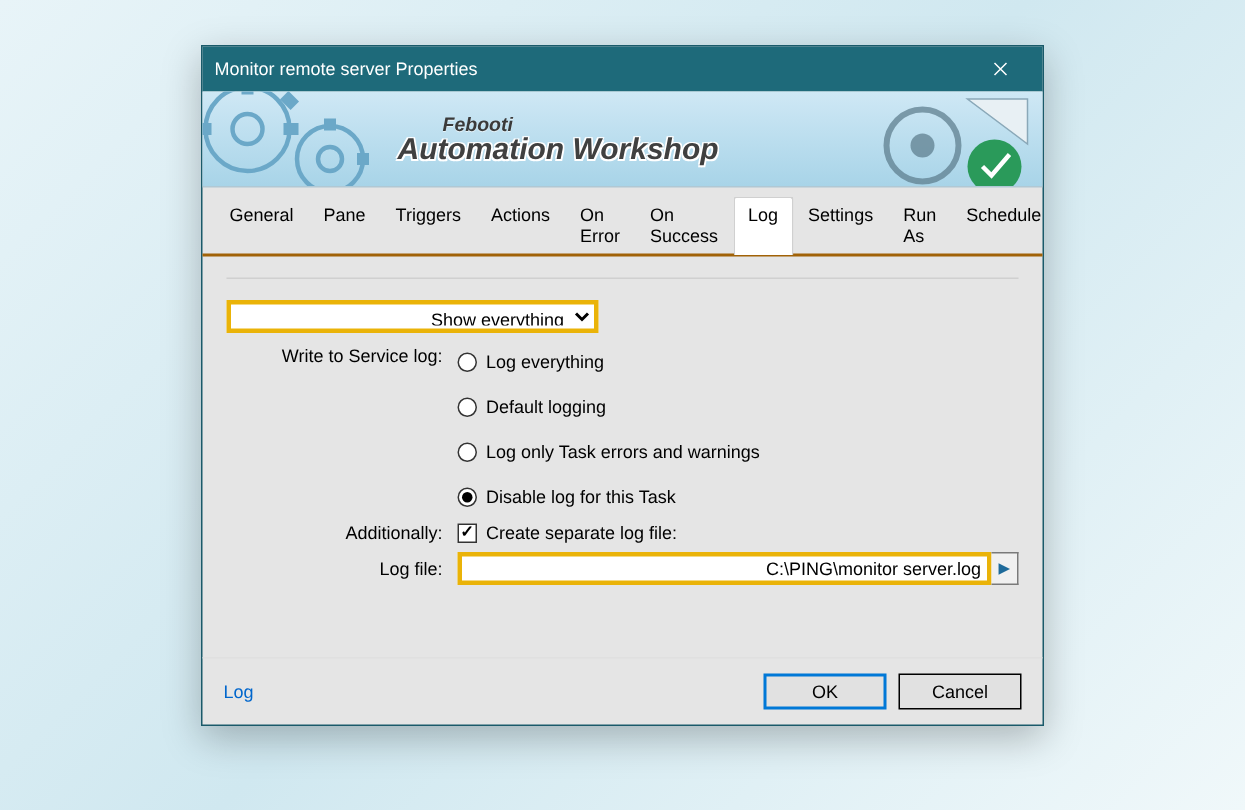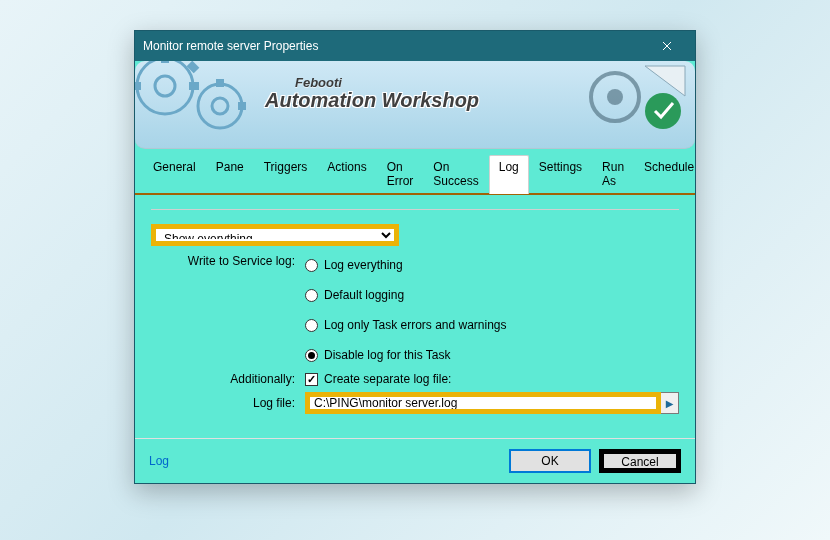--- a/index.html
+++ b/index.html
@@ -13,47 +13,46 @@
     color: #000;
     position: relative;
     overflow: hidden;
   }
   .window {
     position: absolute;
     left: 134px;
     top: 30px;
     width: 562px;
     height: 454px;
-    background: #5eead4;
+    background: #e5e5e5;
     border: 1px solid #1a5a6a;
     box-shadow: 0 8px 24px rgba(0,0,0,0.25);
     display: flex;
     flex-direction: column;
   }
   .titlebar {
     height: 30px;
     background: #1e6a7a;
     color: #fff;
     display: flex;
     align-items: center;
     padding: 0 8px;
   }
   .titlebar-text { flex: 1; font-size: 12px; }
   .titlebar-close {
     width: 40px; height: 30px;
     display: flex; align-items: center; justify-content: center;
     cursor: pointer;
   }
   .banner {
-    height: 88px;
+    height: 64px;
     background: linear-gradient(180deg, #cfe8f5 0%, #a8d4e8 100%);
     position: relative;
     overflow: hidden;
     border-bottom: 1px solid #b0c8d4;
-    border-radius: 10px;
   }
   .banner svg.gears { position: absolute; left: -10px; top: -10px; }
   .banner svg.rightdeco { position: absolute; right: 0; top: 0; }
   .banner-title {
     position: absolute;
     left: 160px; top: 14px;
     font-size: 13px; font-style: italic; font-weight: 600;
     color: #3a3a3a;
     text-shadow: 0 1px 0 rgba(255,255,255,0.6);
   }
@@ -104,23 +103,24 @@
   .form-label {
     width: 154px;
     text-align: right;
     padding-right: 10px;
     font-size: 12px;
   }
   .form-ctrl { flex: 1; display: flex; align-items: center; gap: 6px; }
   select, input[type=text] {
     font: inherit;
     padding: 2px 4px;
-    border: 5px solid #eab308;
+    border: 3px solid #eab308;
     background: #fff;
     height: 22px;
+    text-align: right;
   }
   select { width: 248px; }
   .radio-row, .check-row {
     display: flex; align-items: flex-end; gap: 6px;
     margin-bottom: 4px;
     height: 20px;
   }
   .radio, .checkbox {
     width: 13px; height: 13px;
     border: 1px solid #333;
@@ -153,21 +153,21 @@
     border-top: 1px solid #e0e0e0;
     padding: 10px 14px;
     display: flex;
     align-items: center;
   }
   .footer-link { color: #0066cc; cursor: pointer; }
   .footer-spacer { flex: 1; }
   .btn {
     min-width: 82px; height: 24px;
     background: #e1e1e1;
-    border: 5px solid #000000;
+    border: 1px solid #000000;
     font: inherit;
     cursor: pointer;
     margin-left: 8px;
   }
   .btn.primary { border: 2px solid #0078d7; }
 </style>
 </head>
 <body>
 
 <div class="window">

